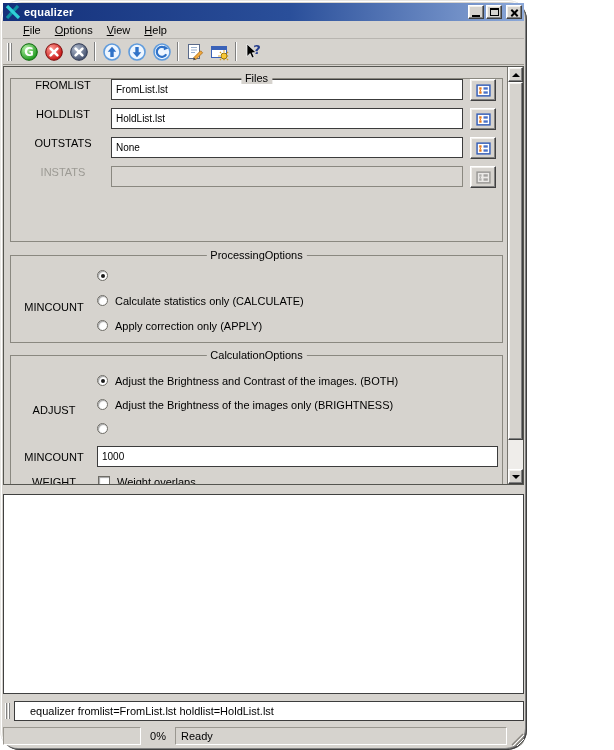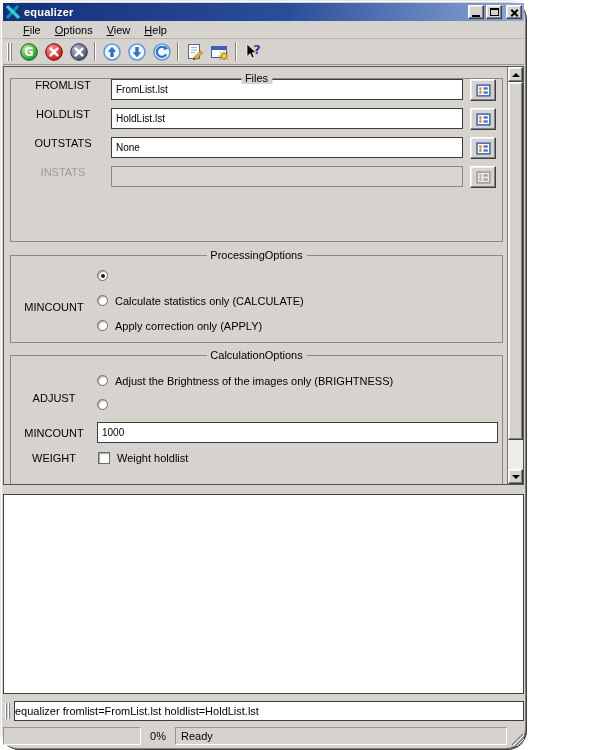--- a/index.html
+++ b/index.html
@@ -128,21 +128,21 @@
 
   
   .output-area { flex: 1; margin-top: 9px; border: 1px solid #404040; background: #fff;
     font-family: "Liberation Mono", monospace; font-size: 11px; padding: 2px 4px; overflow: hidden; }
 
   
   .cmdline-bar { flex: 0 0 20px; height: 20px; margin-top: 7px; display: flex; align-items: center; }
   .cmd-grip { width: 5px; height: 16px; margin: 0 4px 0 2px; flex: 0 0 5px;
     background: linear-gradient(90deg,#fff 0 1px,#808080 1px 2px,transparent 2px 3px,#fff 3px 4px,#808080 4px 5px); }
   .cmd-input { flex: 1; height: 20px; border: 1px solid #3c3c3c; background: #fff;
-    font-family: "Liberation Sans", sans-serif; font-size: 11px; padding: 0 0; outline: none; }
+    font-family: "Liberation Sans", sans-serif; font-size: 11px; padding: 0 15px; outline: none; }
 
   
   .statusbar { flex: 0 0 22px; height: 22px; margin-top: 4px; display: flex; align-items: center; }
   .progress-panel { width: 138px; flex: 0 0 138px; height: 18px; background: #d6d3ce;
     border: 1px solid; border-color: #9a9790 #fff #fff #9a9790; }
   .progress-pct { width: 34px; flex: 0 0 34px; text-align: center; }
   .status-panel { flex: 1; height: 18px; display: flex; align-items: center; padding: 0 5px;
     border: 1px solid; border-color: #9a9790 #fff #fff #9a9790; margin-right: 4px; }
   .sizegrip { width: 13px; height: 13px; flex: 0 0 13px; align-self: flex-end; margin-bottom: 1px; }
 </style>
@@ -362,40 +362,44 @@
           </div>
         </div>
       </div>
 
       <div class="groupbox gb-calc">
         <span class="legend">CalculationOptions</span>
         <div class="opt-body">
           <span class="opt-label">ADJUST</span>
           <div class="opt-stack">
 
+              <div class="radio-row">
+                <span class="radio checked"></span>
+                <span class="radio-label">Adjust the Brightness and Contrast of the images. (BOTH)</span>
+              </div>
 
               <div class="radio-row">
                 <span class="radio"></span>
                 <span class="radio-label">Adjust the Brightness of the images only (BRIGHTNESS)</span>
               </div>
 
               <div class="radio-row">
                 <span class="radio"></span>
               </div>
 
           </div>
         </div>
         <div class="field-row">
           <span class="label-col">MINCOUNT</span>
           <input class="text-input" type="text" value="1000" style="">
         </div>
         <div class="field-row">
           <span class="label-col">WEIGHT</span>
           <span class="checkbox"></span>
-          <span class="check-label">Weight holdlist</span>
+          <span class="check-label">Weight overlaps</span>
         </div>
       </div>
 
     </div>
 
     <div class="vscroll">
       <div class="sb-btn">
           <span class="tri-up"></span>
         </div>
       <div class="sb-thumb"></div>

